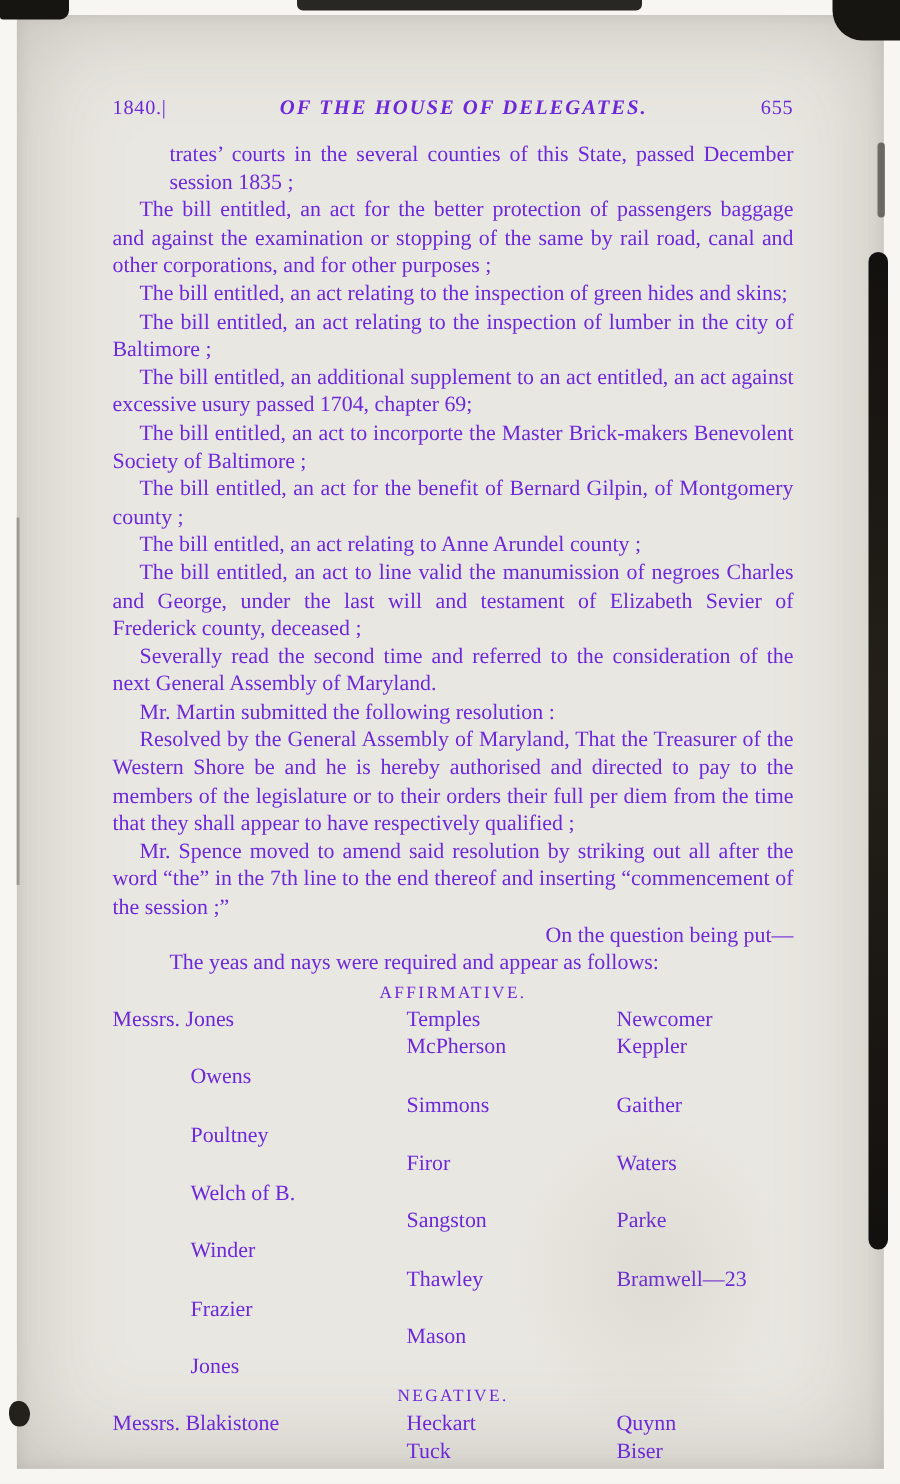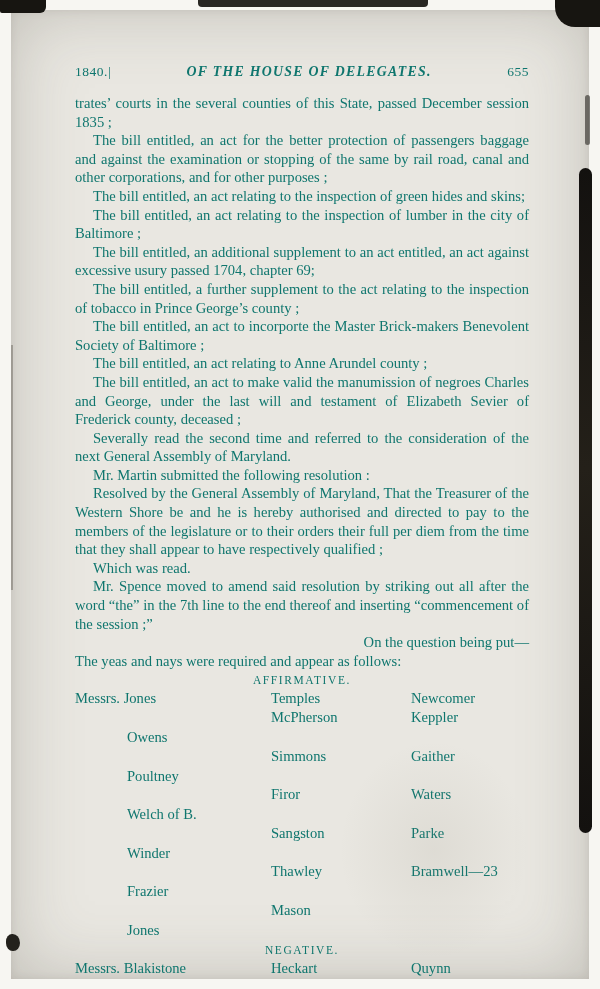--- a/index.html
+++ b/index.html
@@ -10,38 +10,38 @@
     font-family: "Liberation Serif", "DejaVu Serif", serif;
   }
   .scan {
     position: relative; width: 600px; height: 989px;
     background: #f7f6f2; overflow: hidden;
   }
   .page {
     position: absolute; left: 11px; top: 10px; width: 578px; height: 969px;
     background: #e9e7e1;
     box-shadow: inset 0 0 70px rgba(95,90,78,0.28), inset 0 0 10px rgba(120,113,100,0.18);
-    color: #0f766e;
+    color: #6d28d9;
     overflow: hidden;
   }
   .header {
     display: flex; justify-content: space-between; align-items: baseline;
     margin: 54px 60px 0 64px;
     font-size: 13.5px;
   }
   .hdr-year { letter-spacing: 0.5px; }
   .hdr-title { letter-spacing: 1.3px; font-weight: bold; font-size: 13.8px; font-style: italic; }
   .hdr-page { letter-spacing: 0.5px; }
   .body {
     margin: 14px 60px 0 64px;
     font-size: 14.6px; line-height: 18.6px;
     text-align: justify;
   }
   .para { margin: 0; text-indent: 18px; }
-  .para.no-indent { text-indent: 0; }
+  .para.no-indent { text-indent: 0; margin-left: 38px; }
   .para.deep-indent { text-indent: 44px; text-align: right; }
   .vote-heading {
     text-align: center; font-size: 11.5px; letter-spacing: 1.6px;
     margin-top: 2px; line-height: 17px;
   }
   .vote-grid { width: 100%; }
   .vrow { display: flex; line-height: 18.6px; }
   .c1 { width: 196px; }
   .c2 { width: 140px; }
   .c3 { flex: 1; }
@@ -74,28 +74,27 @@
       <span class="hdr-title">OF THE HOUSE OF DELEGATES.</span>
       <span class="hdr-page">655</span>
     </div>
 
     <div class="body">
       <p class="para no-indent">trates’ courts in the several counties of this State, passed December session 1835 ;</p>
       <p class="para">The bill entitled, an act for the better protection of passengers baggage and against the examination or stopping of the same by rail road, canal and other corporations, and for other purposes ;</p>
       <p class="para">The bill entitled, an act relating to the inspection of green hides and skins;</p>
       <p class="para">The bill entitled, an act relating to the inspection of lumber in the city of Baltimore ;</p>
       <p class="para">The bill entitled, an additional supplement to an act entitled, an act against excessive usury passed 1704, chapter 69;</p>
-      <p class="para">The bill entitled, a further supplement to the act relating to the inspection of tobacco in Prince George’s county ;</p>
       <p class="para">The bill entitled, an act to incorporte the Master Brick-makers Benevolent Society of Baltimore ;</p>
+      <p class="para">The bill entitled, an act for the benefit of Bernard Gilpin, of Montgomery county ;</p>
       <p class="para">The bill entitled, an act relating to Anne Arundel county ;</p>
-      <p class="para">The bill entitled, an act to make valid the manumission of negroes Charles and George, under the last will and testament of Elizabeth Sevier of Frederick county, deceased ;</p>
+      <p class="para">The bill entitled, an act to line valid the manumission of negroes Charles and George, under the last will and testament of Elizabeth Sevier of Frederick county, deceased ;</p>
       <p class="para">Severally read the second time and referred to the consideration of the next General Assembly of Maryland.</p>
       <p class="para">Mr. Martin submitted the following resolution :</p>
       <p class="para">Resolved by the General Assembly of Maryland, That the Treasurer of the Western Shore be and he is hereby authorised and directed to pay to the members of the legislature or to their orders their full per diem from the time that they shall appear to have respectively qualified ;</p>
-      <p class="para">Which was read.</p>
       <p class="para">Mr. Spence moved to amend said resolution by striking out all after the word “the” in the 7th line to the end thereof and inserting “commencement of the session ;”</p>
       <p class="para deep-indent">On the question being put—</p>
       <p class="para no-indent">The yeas and nays were required and appear as follows:</p>
 
       <div class="vote-heading">AFFIRMATIVE.</div>
 
       <div class="vote-grid">
         <div class="vrow">
           <span class="c1">Messrs. Jones</span>
           <span class="c2">Temples</span>

